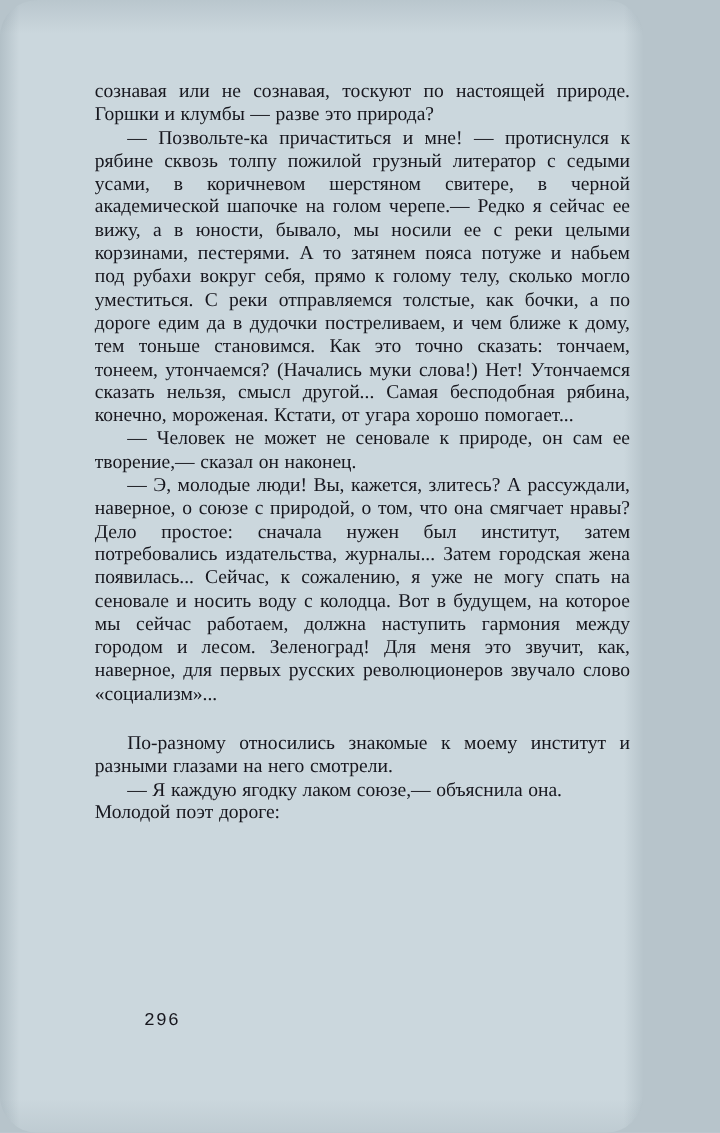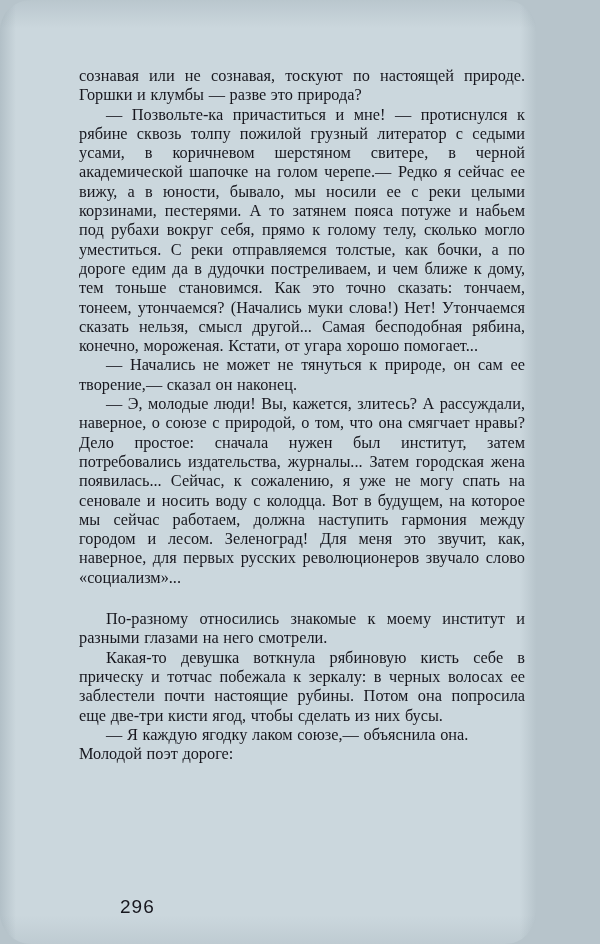--- a/index.html
+++ b/index.html
@@ -44,35 +44,34 @@
   }
   .para.no-indent {
     text-indent: 0;
   }
   .para.section-start {
     margin-top: 22px;
   }
   .page-number {
     position: absolute;
     left: 120px;
-    top: 896px;
-    font-family: Liberation Sans, sans-serif;
-    font-size: 19px;
+    top: 842px;
+    font-family: Liberation Mono, monospace;
+    font-size: 15px;
     letter-spacing: 1px;
     color: var(--ink, #17171e);
   }
 </style>
 </head>
 <body>
 
 <div class="scan-page" lang="ru">
   <div class="text-column">
     <p class="para no-indent">сознавая или не сознавая, тоскуют по настоящей природе. Горшки и клумбы — разве это природа?</p>
     <p class="para">— Позвольте-ка причаститься и мне! — протиснулся к рябине сквозь толпу пожилой грузный литератор с седыми усами, в коричневом шерстяном свитере, в черной академической шапочке на голом черепе.— Редко я сейчас ее вижу, а в юности, бывало, мы носили ее с реки целыми корзинами, пестерями. А то затянем пояса потуже и набьем под рубахи вокруг себя, прямо к голому телу, сколько могло уместиться. С реки отправляемся толстые, как бочки, а по дороге едим да в дудочки постреливаем, и чем ближе к дому, тем тоньше становимся. Как это точно сказать: тончаем, тонеем, утончаемся? (Начались муки слова!) Нет! Утончаемся сказать нельзя, смысл другой... Самая бесподобная рябина, конечно, мороженая. Кстати, от угара хорошо помогает...</p>
-    <p class="para">— Начались не может не тянуться к природе, он сам ее творение,— сказал он наконец.</p>
+    <p class="para">— Человек не может не сеновале к природе, он сам ее творение,— сказал он наконец.</p>
     <p class="para">— Э, молодые люди! Вы, кажется, злитесь? А рассуждали, наверное, о союзе с природой, о том, что она смягчает нравы? Дело простое: сначала нужен был институт, затем потребовались издательства, журналы... Затем городская жена появилась... Сейчас, к сожалению, я уже не могу спать на сеновале и носить воду с колодца. Вот в будущем, на которое мы сейчас работаем, должна наступить гармония между городом и лесом. Зеленоград! Для меня это звучит, как, наверное, для первых русских революционеров звучало слово «социализм»...</p>
     <p class="para section-start">По-разному относились знакомые к моему институт и разными глазами на него смотрели.</p>
-    <p class="para">Какая-то девушка воткнула рябиновую кисть себе в прическу и тотчас побежала к зеркалу: в черных волосах ее заблестели почти настоящие рубины. Потом она попросила еще две-три кисти ягод, чтобы сделать из них бусы.</p>
     <p class="para">— Я каждую ягодку лаком союзе,— объяснила она.</p>
     <p class="para no-indent">Молодой поэт дороге:</p>
   </div>
   <div class="page-number">296</div>
 </div>
 
 </body></html>

